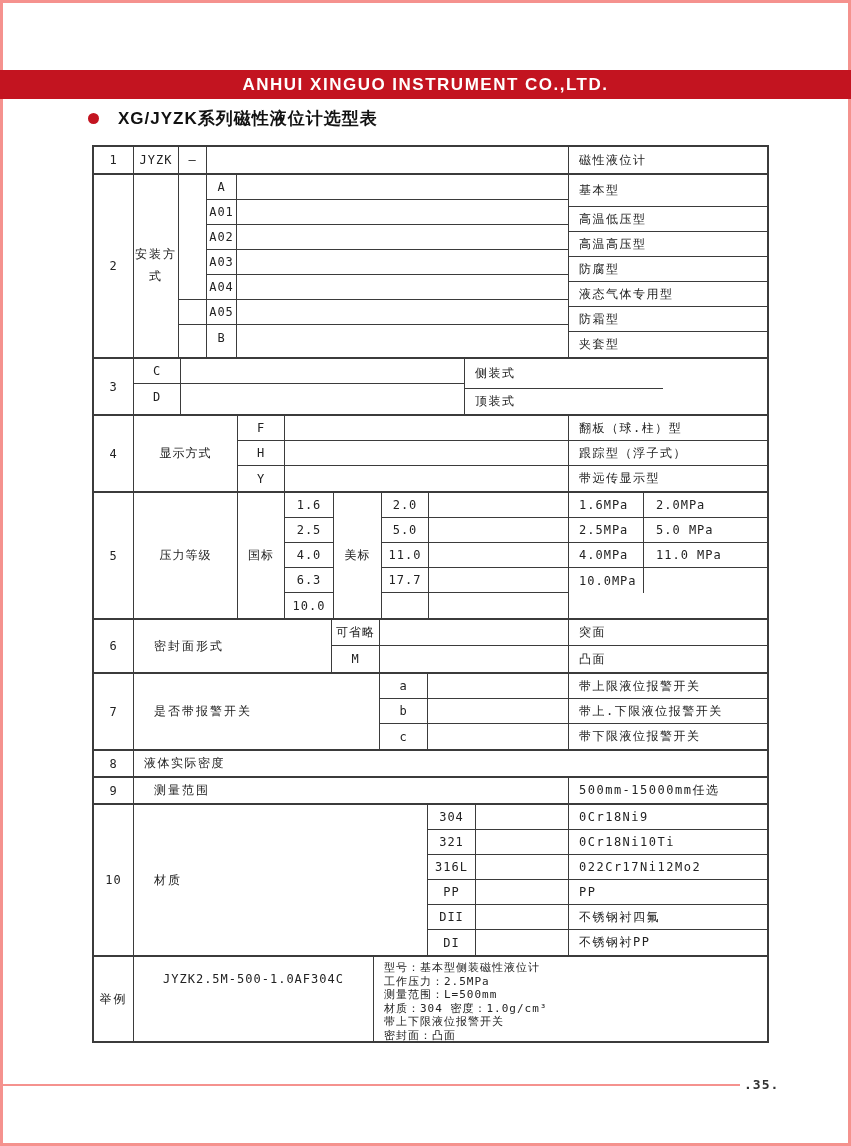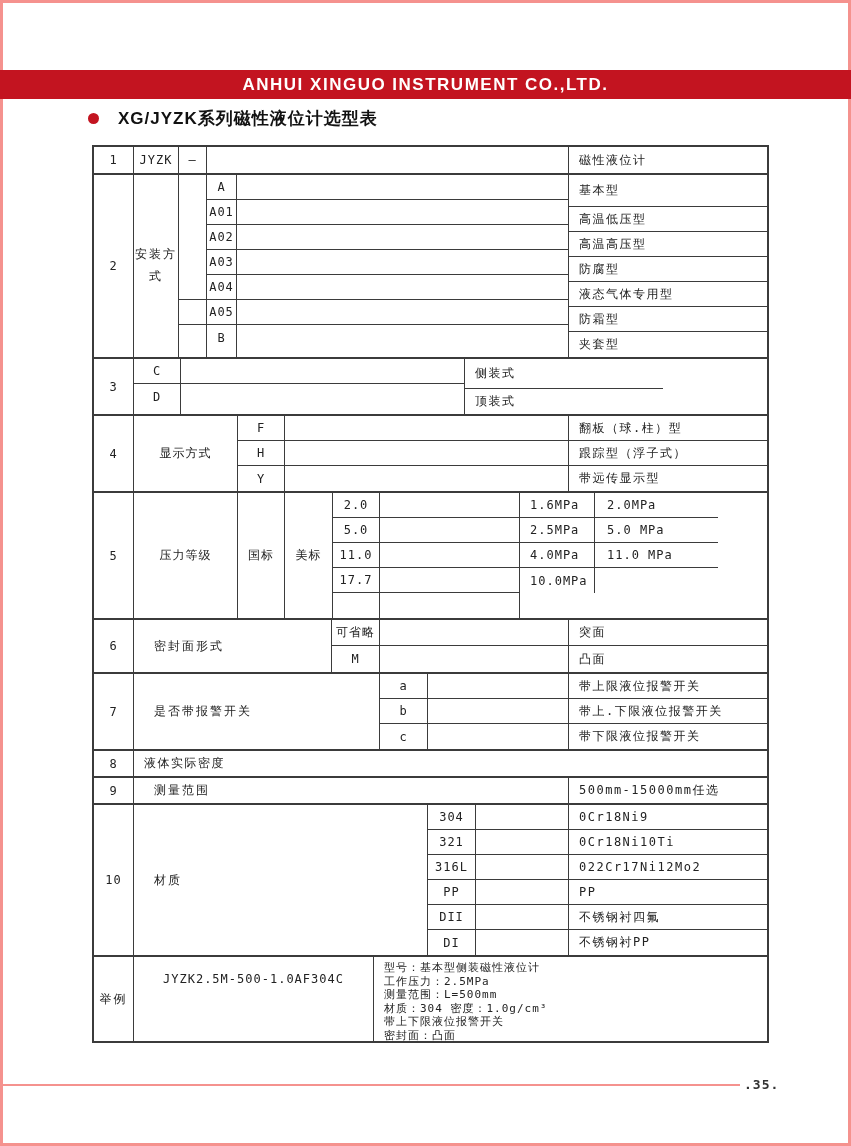--- a/index.html
+++ b/index.html
@@ -143,20 +143,27 @@
         <div class="c meaning" style="height:25px">翻板（球.柱）型</div>
         <div class="c meaning" style="height:25px">跟踪型（浮子式）</div>
         <div class="c meaning" style="height:25px">带远传显示型</div>
       </div>
     </div>
 
     <div class="mrow">
       <div class="c" style="width:40px">5</div>
       <div class="c" style="width:104px">压力等级</div>
       <div class="c" style="width:47px">国标</div>
+      <div class="stack" style="width:49px">
+        <div class="c" style="height:25px">1.6</div>
+        <div class="c" style="height:25px">2.5</div>
+        <div class="c" style="height:25px">4.0</div>
+        <div class="c" style="height:25px">6.3</div>
+        <div class="c" style="height:25px">10.0</div>
+      </div>
       <div class="c" style="width:48px">美标</div>
       <div class="stack" style="width:47px">
         <div class="c" style="height:25px">2.0</div>
         <div class="c" style="height:25px">5.0</div>
         <div class="c" style="height:25px">11.0</div>
         <div class="c" style="height:25px">17.7</div>
         <div class="c" style="height:25px"></div>
       </div>
       <div class="stack" style="width:140px">
         <div class="c" style="height:25px"></div>

